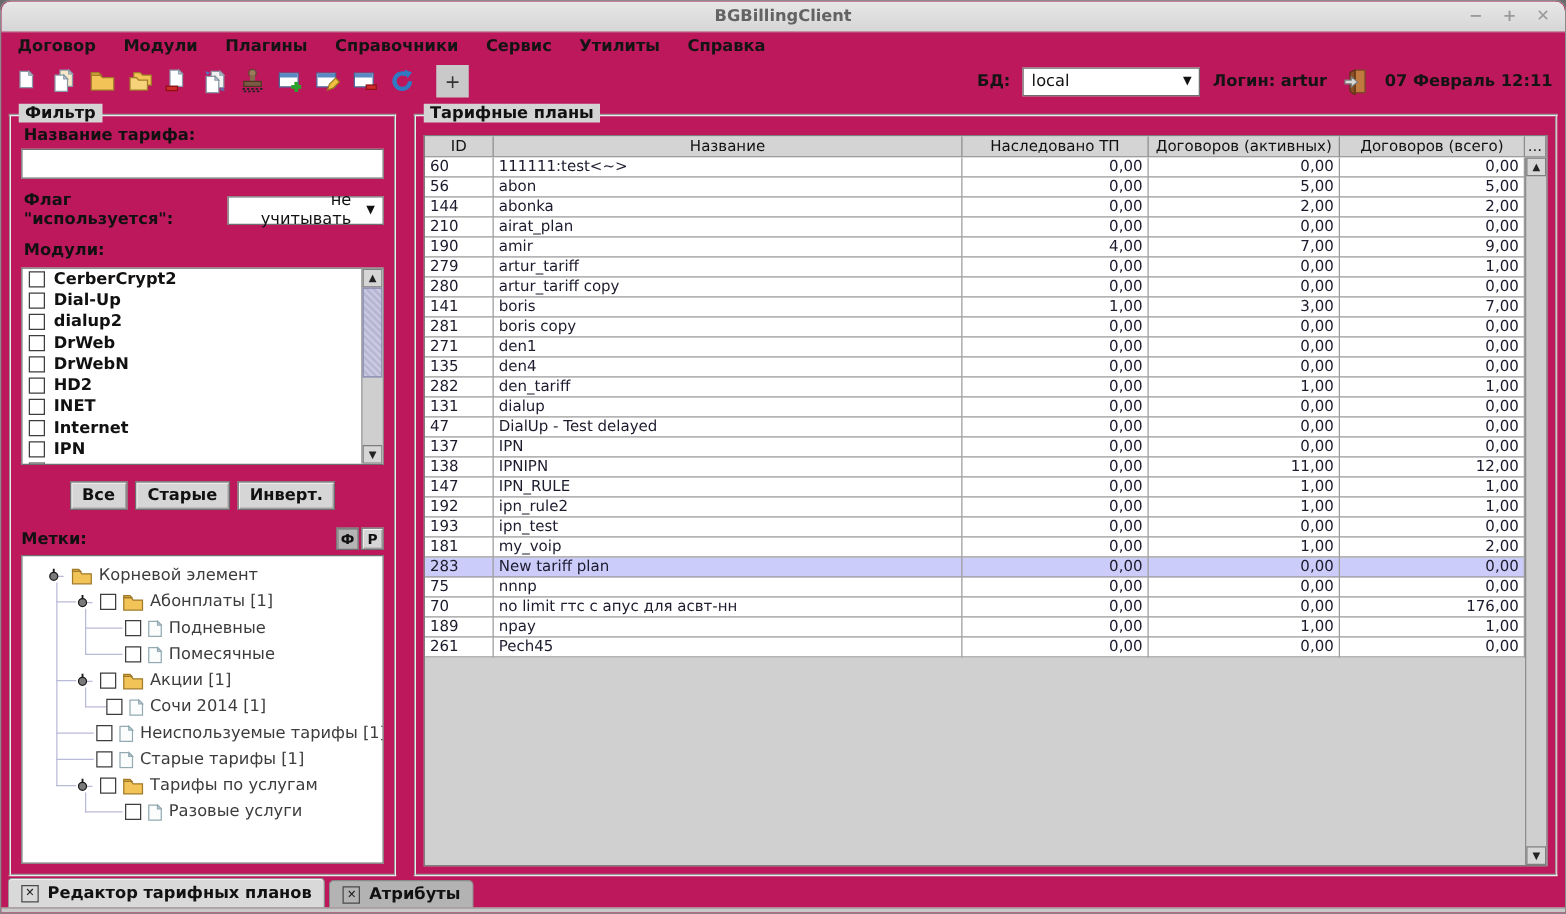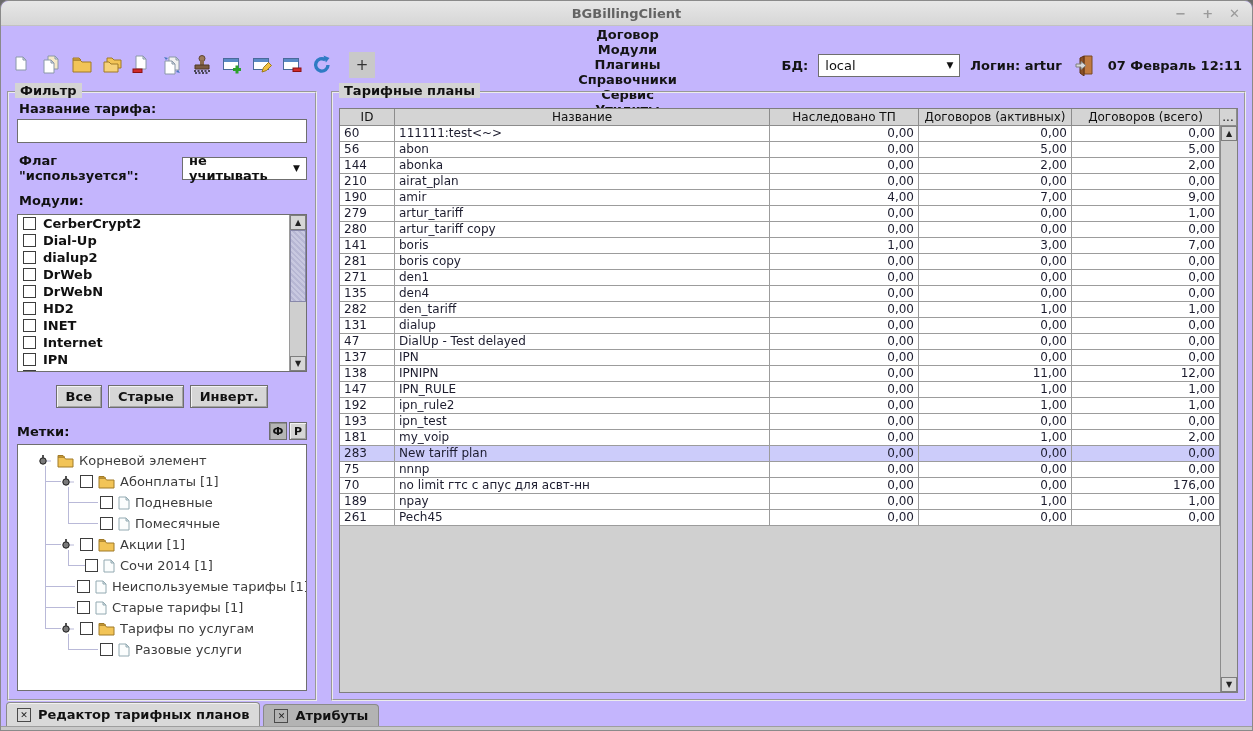--- a/index.html
+++ b/index.html
@@ -1,34 +1,34 @@
 <!DOCTYPE html>
 <html><head>
 <meta charset="utf-8">
 <style>
   * { margin:0; padding:0; box-sizing:border-box; }
   html,body { width:1253px; height:731px; overflow:hidden; }
   body { font-family:"DejaVu Sans","Liberation Sans",sans-serif; background:#6b6b6b; font-size:13px; }
 
-  .window { position:relative; width:1253px; height:731px; background:#c4b5fd;
+  .window { position:relative; width:1253px; height:731px; background:#be185d;
             border:1px solid #8a8a8a; border-radius:8px 8px 0 0; overflow:hidden; }
 
   
   .titlebar { position:absolute; top:0; left:0; right:0; height:25px;
               background:linear-gradient(#e7e7e7,#d6d6d6); border-bottom:1px solid #c2c2c2;
               border-radius:8px 8px 0 0; }
   .title { position:absolute; left:0; right:0; top:0; height:25px; line-height:25px;
            text-align:center; font-weight:bold; font-size:13px; color:#636363; }
   .win-controls { position:absolute; right:12px; top:0; height:25px; display:flex; gap:16px;
                   align-items:center; color:#9a9a9a; font-weight:bold; font-size:13px; }
   .win-btn { cursor:default; }
 
   
   .menubar { position:absolute; top:26px; left:0; right:0; height:20px; display:flex;
-             align-items:center; padding-left:2px;flex-direction:column; }
+             align-items:center; padding-left:2px; }
   .menu-item { font-weight:bold; font-size:13px; color:#141414; padding:0 11px; }
 
   
   .toolbar { position:absolute; top:46px; left:0; right:0; height:36px; display:flex;
              align-items:center; padding-left:8px; }
   .tool-icons { display:flex; align-items:center; gap:4px; }
   .tbtn { width:26px; height:26px; display:flex; align-items:center; justify-content:center; }
   .tbtn svg { display:block; }
   .plus-btn { width:26px; height:26px; margin-left:14px; background:#c9c9c9;
               display:flex; align-items:center; justify-content:center;
@@ -48,21 +48,21 @@
   .group-filter { left:6px; width:310px; }
   .group-main { left:330px; right:6px; }
 
   
   .filter-body { position:absolute; inset:8px; display:flex; flex-direction:column; }
   .flabel { font-weight:bold; font-size:13px; color:#111; margin:4px 0 3px 2px; }
   .text-input { height:24px; border:1px solid #6f6f6f; background:#fff; width:100%;
                 font-size:13px; padding:0 4px; font-family:inherit; }
   .flag-row { display:flex; align-items:center; margin-top:10px; }
   .flag-row .flabel { margin:0 8px 0 2px; }
-  .flag-combo { width:130px; margin-left:auto; font-weight:bold; }
+  .flag-combo { width:130px; margin-left:auto; font-weight:normal;text-align:right; }
   .listbox { margin-top:3px; height:158px; border:1px solid #6f6f6f; background:#fff;
              position:relative; overflow:hidden; }
   .list-inner { position:absolute; inset:0 17px 0 0; overflow:hidden; }
   .mod-item { height:17px; display:flex; align-items:center; gap:7px; padding-left:5px;
               font-weight:bold; font-size:13px; color:#111; }
   .checkbox { width:13px; height:13px; border:1px solid #3d3d3d; background:#fff; flex:none; }
   .vscroll { position:absolute; right:0; top:0; bottom:0; width:17px; background:#cfcfcf;
              border-left:1px solid #9a9a9a; }
   .sb-btn { position:absolute; left:0; width:16px; height:15px; background:#d6d6d6;
             border:1px solid #7e7e7e; font-size:8px; color:#222; display:flex;

